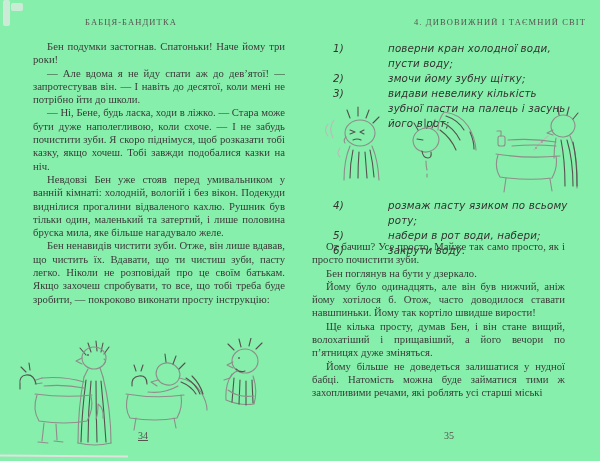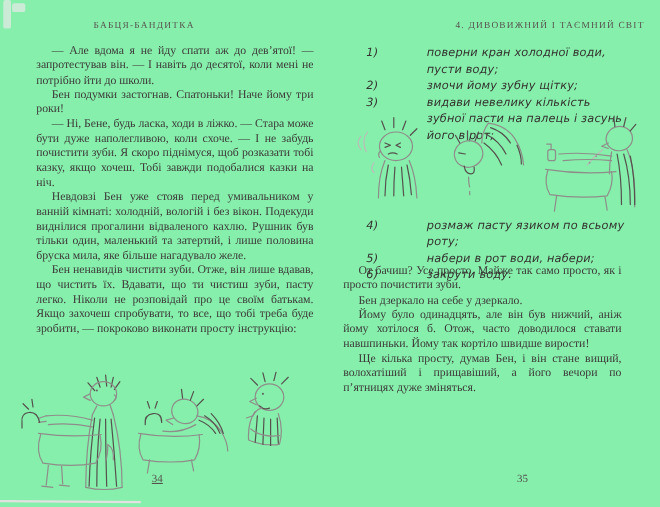--- a/index.html
+++ b/index.html
@@ -21,21 +21,21 @@
     font-style:italic;font-size:10.3px;line-height:15px;color:#34322f;letter-spacing:.15px;}
   .list-top{left:333px;top:41px;}
   .list-bottom{left:333px;top:198px;}
   .hl-item{display:flex;margin:0;}
   .li-num{flex:0 0 19px;}
   .li-text{flex:1;margin-left:36px;}
 
   .folio{position:absolute;top:430px;width:40px;text-align:center;
     font-size:10px;color:#56524e;}
   .folio-left{left:123px;text-decoration:underline;}
-  .folio-right{left:440px;text-align:right;}
+  .folio-right{left:429px;}
 
   .illus{position:absolute;}
   .illus-left{left:8px;top:338px;}
   .illus-right{left:320px;top:106px;}
   .sk{fill:none;stroke:#8f8d8a;stroke-width:1.1;stroke-linecap:round;stroke-linejoin:round;}
   .sk-d{stroke:#55524e;}
   .sk-l{stroke:#bdbbb8;}
 
   .smudge{position:absolute;background:#e9e9e9;opacity:.7;}
   .smudge.s1{left:3px;top:0;width:7px;height:26px;border-radius:2px;}
@@ -49,22 +49,22 @@
 <div class="spread">
 
   <div class="smudge s1"></div>
   <div class="smudge s2"></div>
   <div class="edge-line"></div>
 
   <div class="running-head rh-left">БАБЦЯ-БАНДИТКА</div>
   <div class="running-head rh-right">4. ДИВОВИЖНИЙ І ТАЄМНИЙ СВІТ</div>
 
   <div class="body-col left-col">
+      <p class="para">Бен подумки застогнав. Спатоньки! Наче йому три роки!</p>
       <p class="para">— Але вдома я не йду спати аж до дев’ятої! — запротестував він. — І навіть до десятої, коли мені не потрібно йти до школи.</p>
-      <p class="para">Бен подумки застогнав. Спатоньки! Наче йому три роки!</p>
       <p class="para">— Ні, Бене, будь ласка, ходи в ліжко. — Стара може бути дуже наполегливою, коли схоче. — І не забудь почистити зуби. Я скоро піднімуся, щоб розказати тобі казку, якщо хочеш. Тобі завжди подобалися казки на ніч.</p>
       <p class="para">Невдовзі Бен уже стояв перед умивальником у ванній кімнаті: холодній, вологій і без вікон. Подекуди виднілися прогалини відваленого кахлю. Рушник був тільки один, маленький та затертий, і лише половина бруска мила, яке більше нагадувало желе.</p>
       <p class="para">Бен ненавидів чистити зуби. Отже, він лише вдавав, що чистить їх. Вдавати, що ти чистиш зуби, пасту легко. Ніколи не розповідай про це своїм батькам. Якщо захочеш спробувати, то все, що тобі треба буде зробити, — покроково виконати просту інструкцію:</p>
     </div>
 
   <svg class="illus illus-left" width="275" height="112" viewBox="0 0 275 112">
     <g>
       <path class="sk sk-d" d="M72,10 l6,7 M80,5 l3,9 M88,3 l1,10 M95,5 l-2,9 M101,9 l-5,7"></path>
       <ellipse class="sk" cx="86" cy="20" rx="12" ry="11"></ellipse>
       <path class="sk" d="M74,20 l-6,3 6,3"></path>
@@ -171,21 +171,22 @@
         <span class="li-text">набери в рот води, набери;</span>
       </p>
       <p class="hl-item">
         <span class="li-num">6)</span>
         <span class="li-text">закрути воду.</span>
       </p>
     </div>
 
   <div class="body-col right-col">
       <p class="para">От бачиш? Усе просто. Майже так само просто, як і просто почистити зуби.</p>
-      <p class="para">Бен дзеркало на себе у дзеркало.</p>
+      <p class="para">Бен поглянув на бути у дзеркало.</p>
       <p class="para">Йому було одинадцять, але він був нижчий, аніж йому хотілося б. Отож, часто доводилося ставати навшпиньки. Йому так кортіло швидше вирости!</p>
       <p class="para">Ще кілька просту, думав Бен, і він стане вищий, волохатіший і прищавіший, а його вечори по п’ятницях дуже зміняться.</p>
+      <p class="para">Йому більше не доведеться залишатися у нудної бабці. Натомість можна буде займатися тими ж захопливими речами, які роблять усі старші міські</p>
     </div>
 
   <div class="folio folio-left">34</div>
   <div class="folio folio-right">35</div>
 
 </div>
 
 </body></html>

